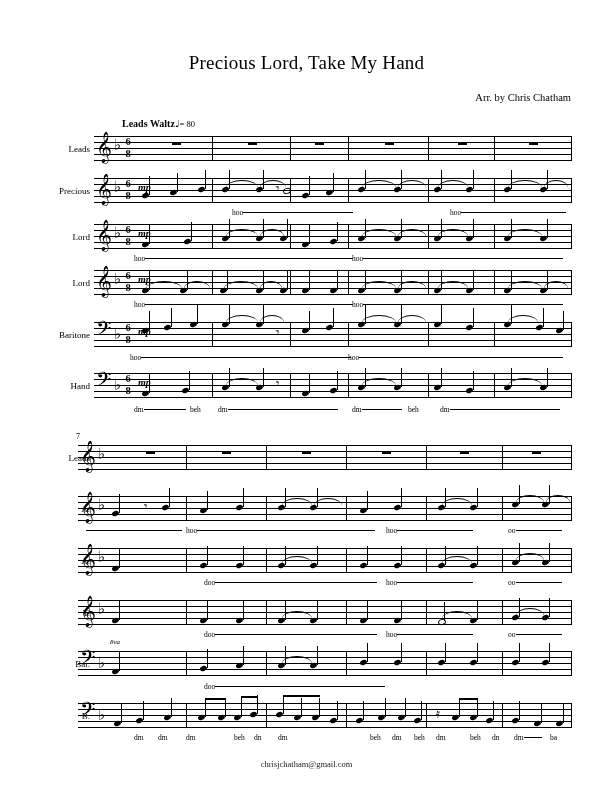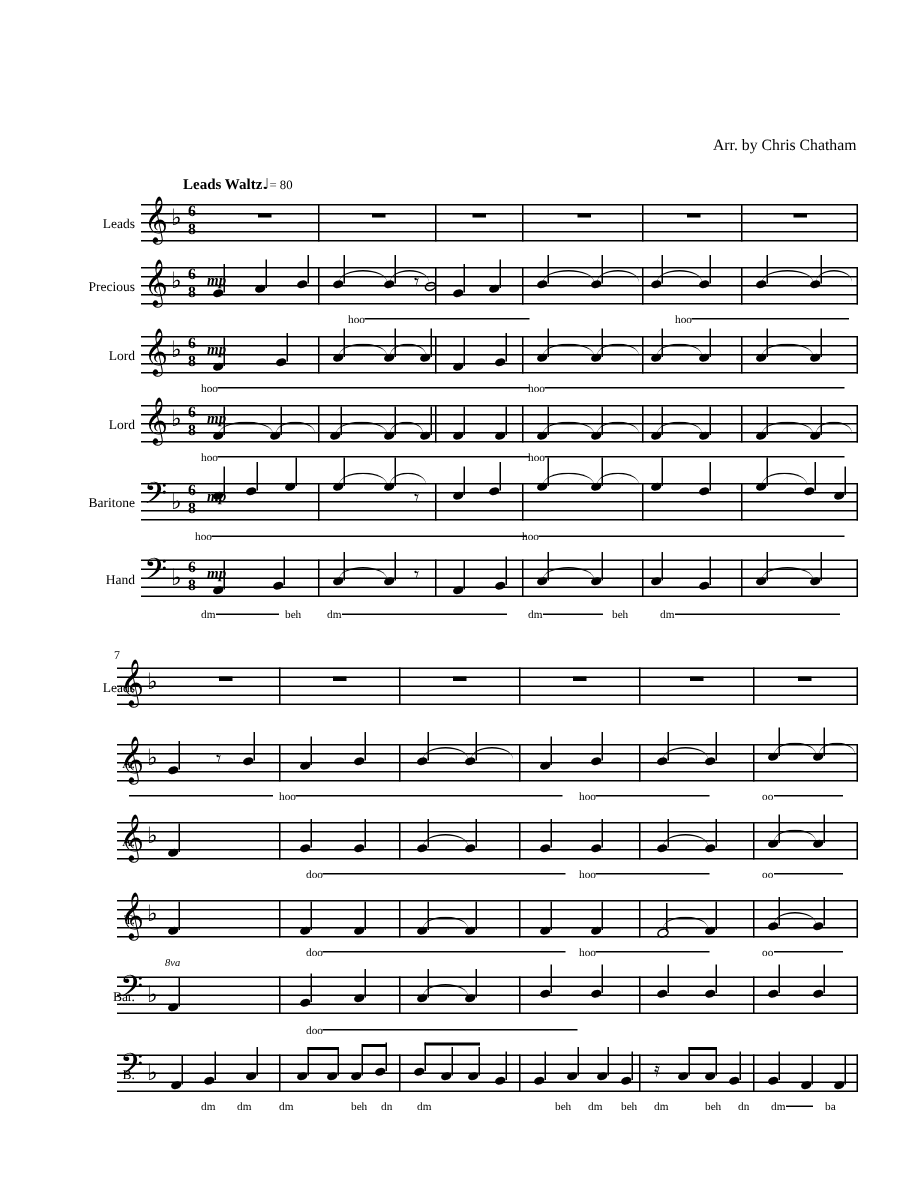--- a/index.html
+++ b/index.html
@@ -199,20 +199,21 @@
     font-size: 7px;
     font-style: italic;
     font-family: "Liberation Serif", serif;
   }
 </style>
 </head>
 <body>
 
 <div class="page">
 
+  <div class="title">Precious Lord, Take My Hand</div>
   <div class="arranger">Arr. by Chris Chatham</div>
 
   <div class="tempo">
     <span>Leads Waltz</span><span style="font-family:'DejaVu Sans',sans-serif;">♩</span><span class="eq">= 80</span>
   </div>
 
   <div class="system" style="top:0;">
 
     <div class="instr-label" style="top:144px; left:20px; width:70px;">Leads</div>
     <div class="staff" style="top:136px; left:94px; width:478px;">
@@ -909,13 +910,14 @@
     <div class="lyric" style="top:733px; left:370px;"><span>beh</span></div>
     <div class="lyric" style="top:733px; left:392px;"><span>dm</span></div>
     <div class="lyric" style="top:733px; left:414px;"><span>beh</span></div>
     <div class="lyric" style="top:733px; left:436px;"><span>dm</span></div>
     <div class="lyric" style="top:733px; left:470px;"><span>beh</span></div>
     <div class="lyric" style="top:733px; left:492px;"><span>dn</span></div>
     <div class="lyric" style="top:733px; left:514px;"><span>dm</span><span class="ext" style="width:18px;"></span></div>
     <div class="lyric" style="top:733px; left:550px;"><span>ba</span></div>
   </div>
 
+  <div class="footer">chrisjchatham@gmail.com</div>
 </div>
 
 </body></html>

